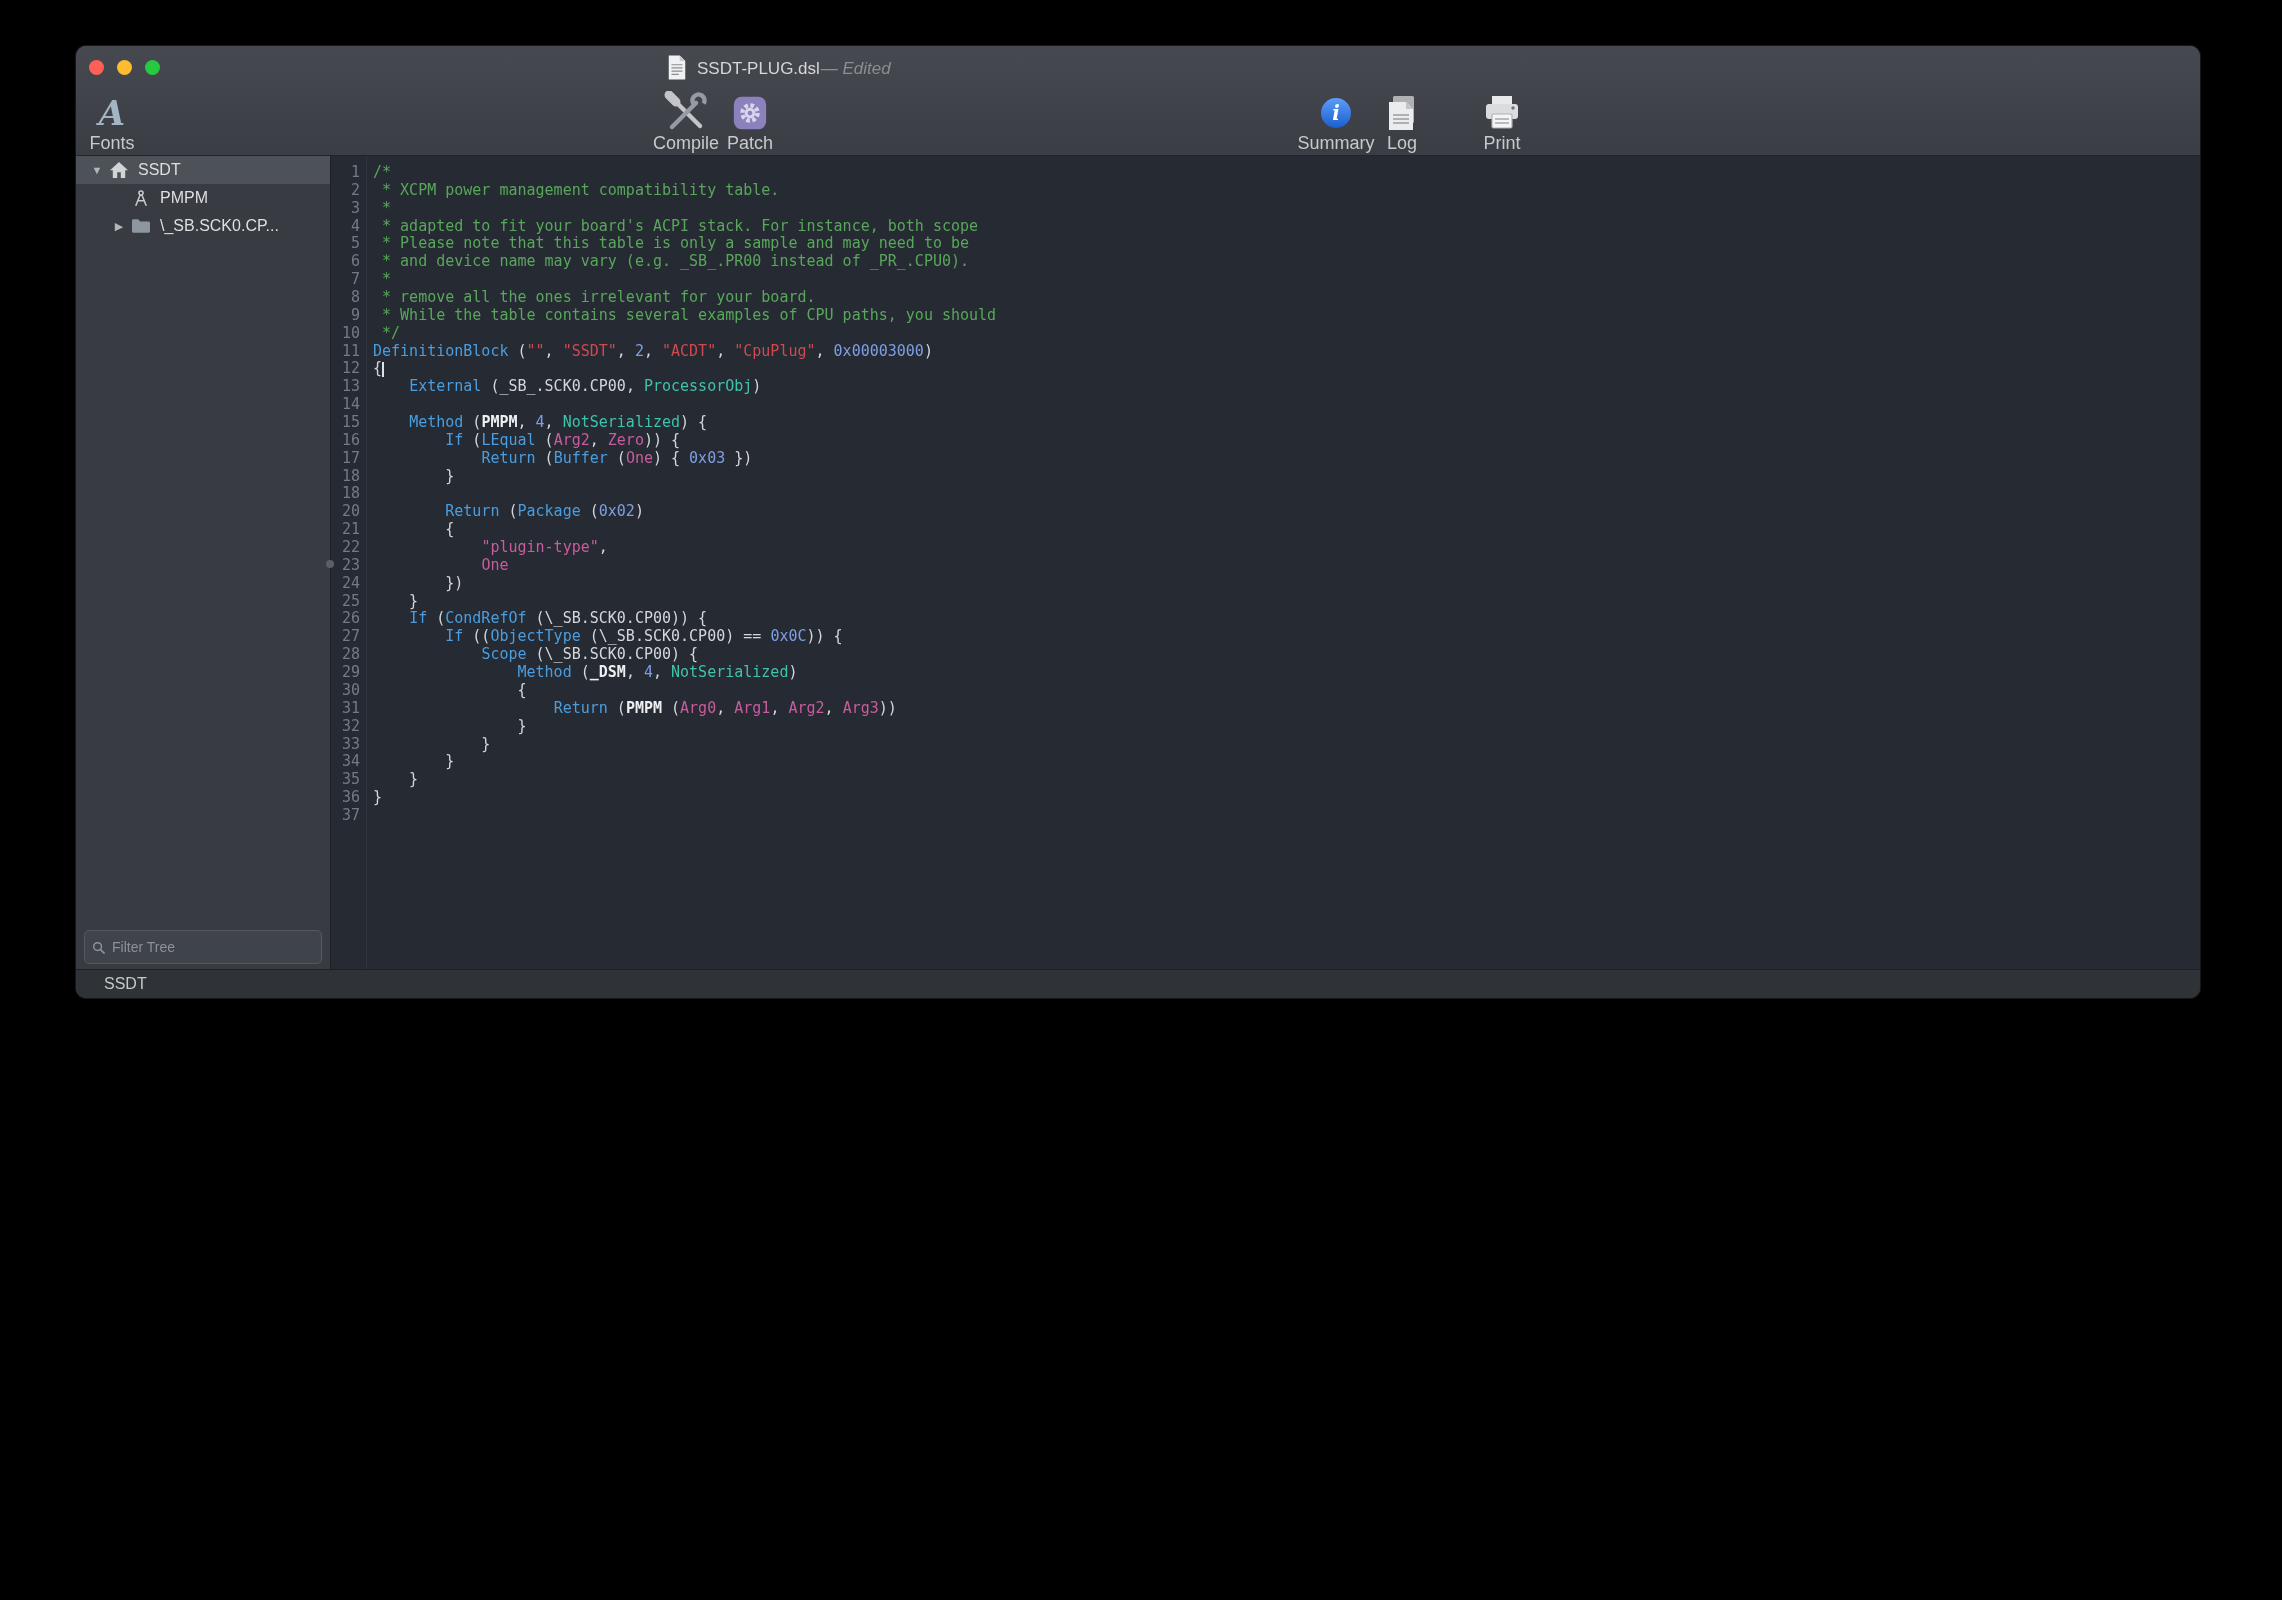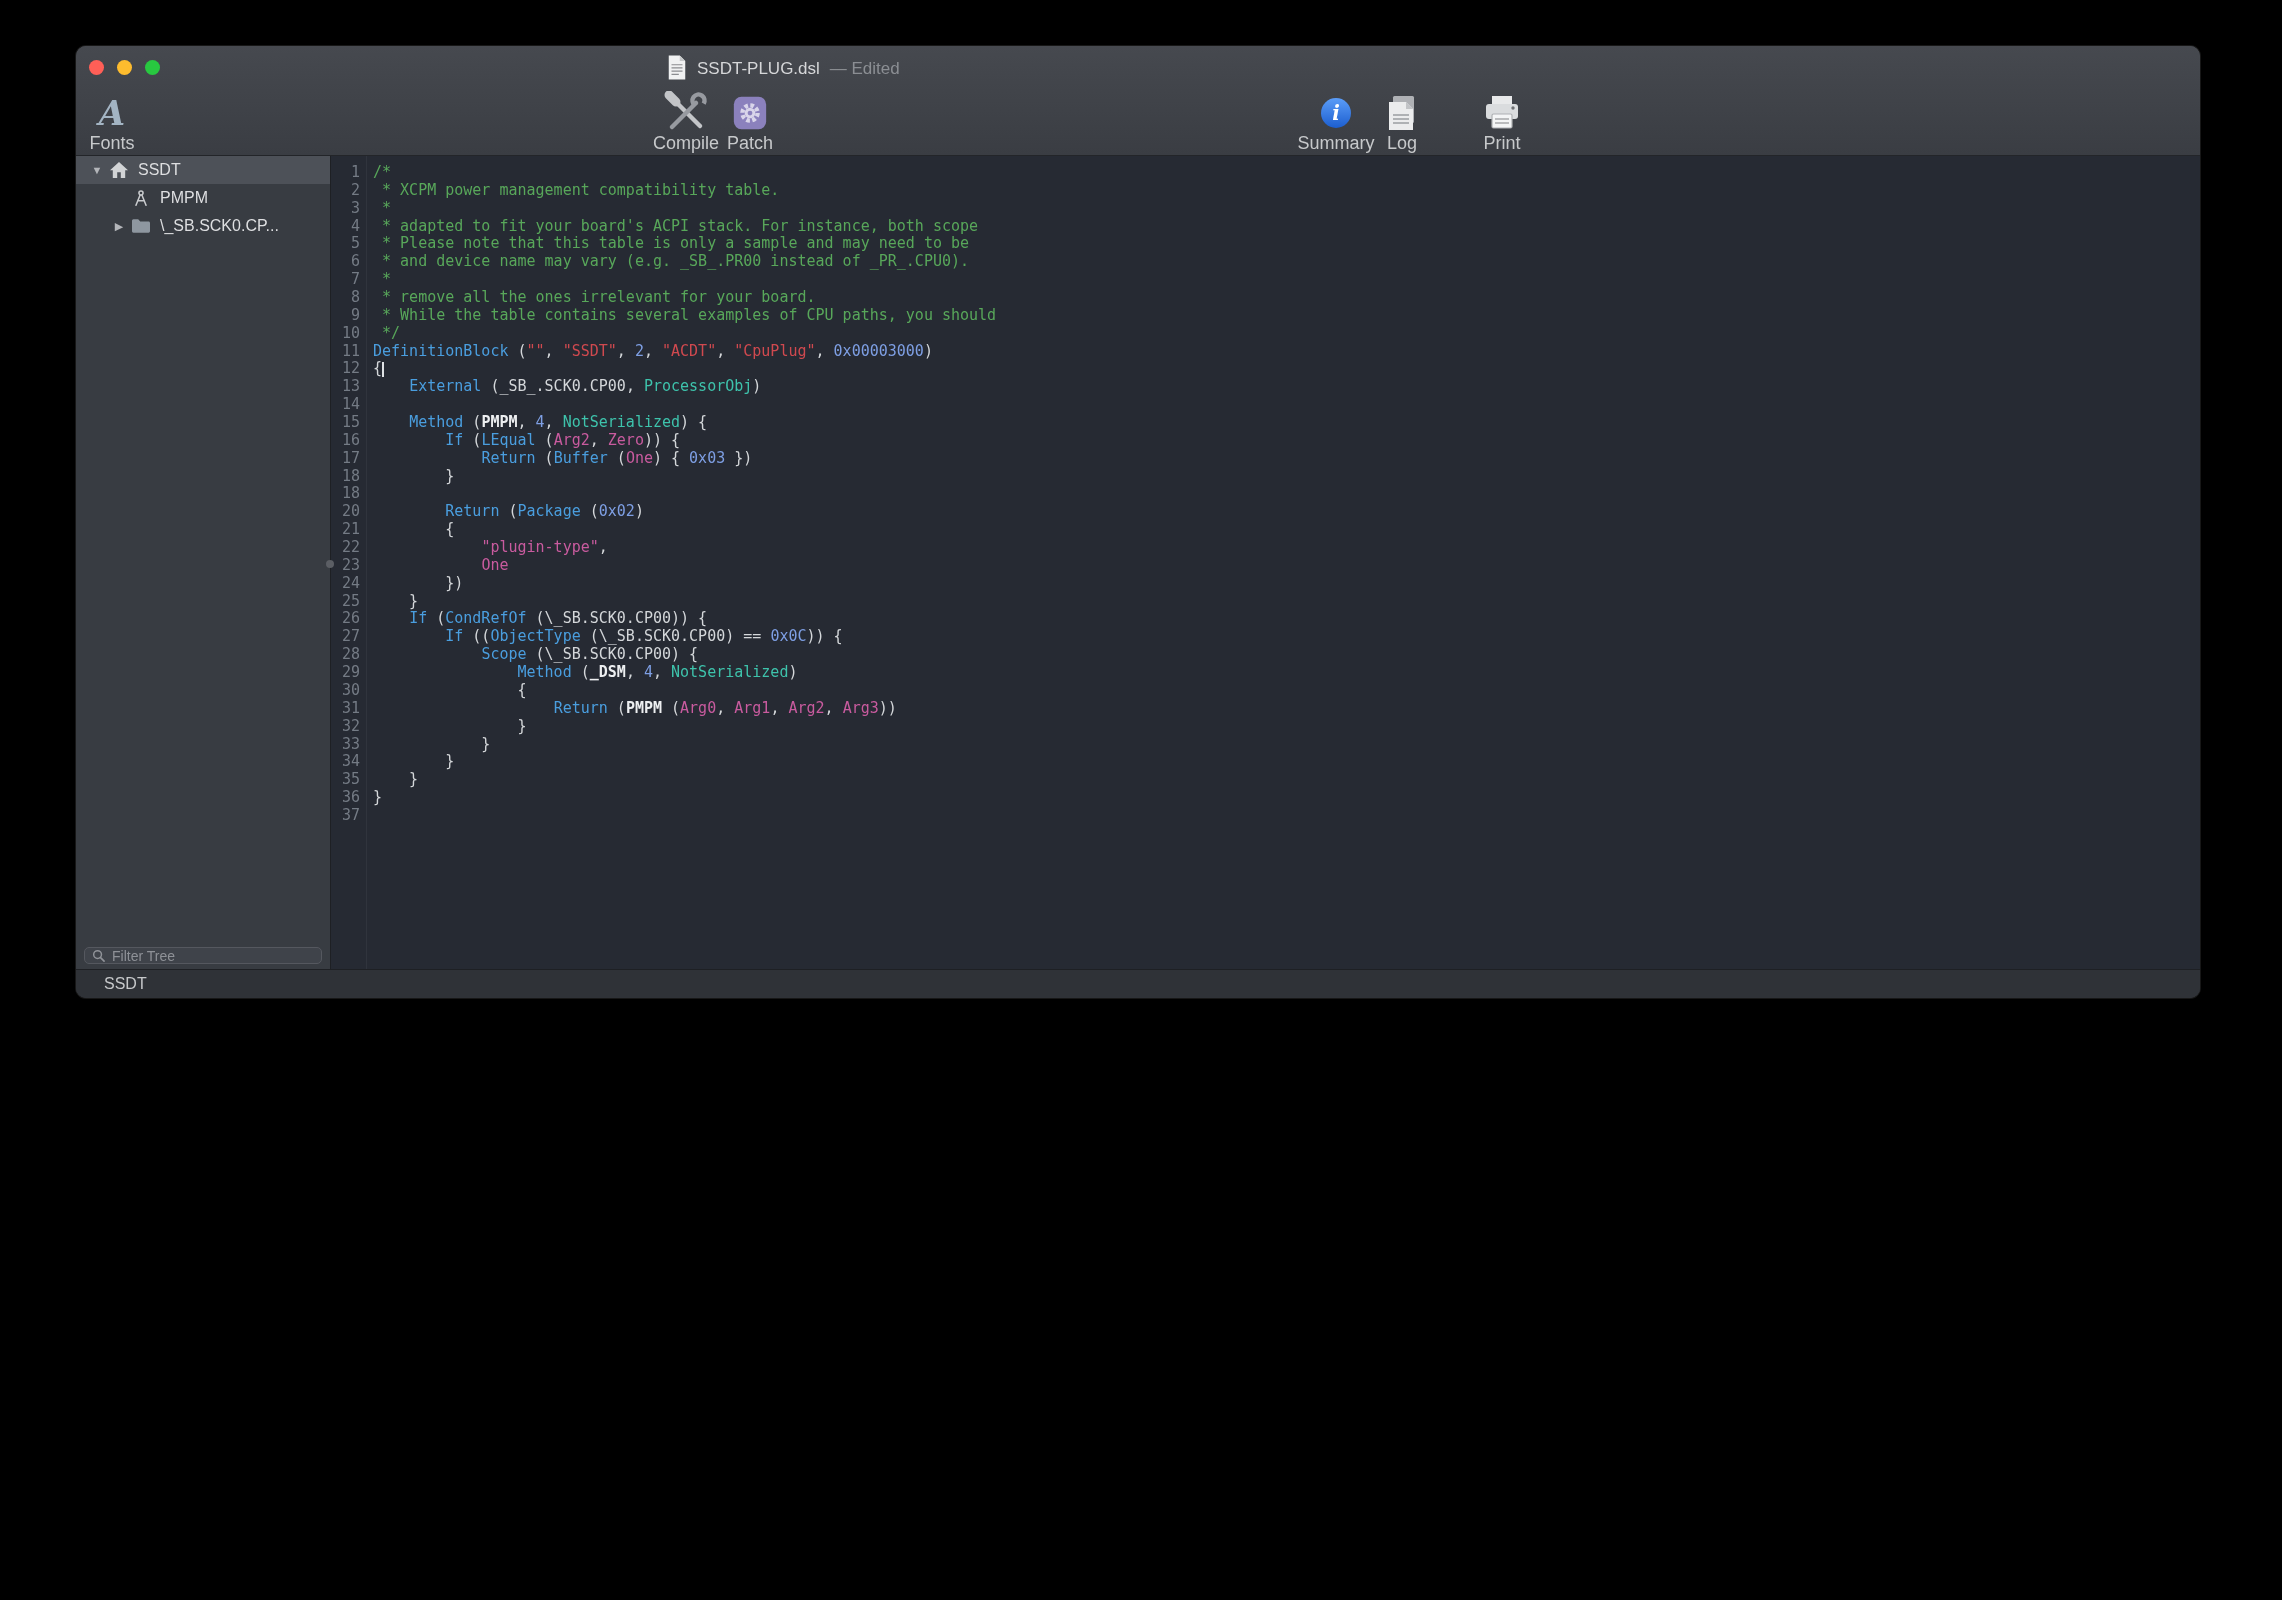--- a/index.html
+++ b/index.html
@@ -10,37 +10,37 @@
   
   .header{position:absolute;top:0;left:0;right:0;height:109px;
     background:linear-gradient(#46494F,#3A3D43);border-bottom:1px solid #232529;}
   .traffic{position:absolute;top:14px;left:13px;display:flex;gap:13px;}
   .light{width:15px;height:15px;border-radius:50%;}
   .light.close{background:#FF5F57;}
   .light.min{background:#FEBC2E;}
   .light.zoom{background:#28C840;}
   .title-group{position:absolute;left:590px;top:8px;height:30px;display:flex;align-items:center;gap:9px;}
   .wtitle{font-size:17px;color:#D6D7D9;white-space:nowrap;}
-  .wtitle .suffix{color:#8B8E93;margin-left:10px;}
+  .wtitle .suffix{color:#8B8E93;margin-left:1px;font-style:italic;}
   .toolbar{position:absolute;top:44px;left:0;right:0;height:65px;}
   .titem{position:absolute;display:flex;flex-direction:column;align-items:center;justify-content:flex-end;height:62px;cursor:default;}
   .titem .icz{height:44px;display:flex;align-items:center;justify-content:center;}
   .titem .tlabel{font-size:18px;line-height:17px;color:#C7C9CB;}
   .fonts-a{font-family:"DejaVu Serif",serif;font-style:italic;font-weight:bold;font-size:34px;color:#A3B4C3;line-height:34px;}
   .summary-circle{width:30px;height:30px;border-radius:50%;background:linear-gradient(#5B9DF8,#1C5ECF);
     display:flex;align-items:center;justify-content:center;}
   .summary-circle span{font-family:"DejaVu Serif",serif;font-style:italic;font-weight:bold;font-size:20px;color:#fff;}
   
   .content{position:absolute;top:110px;left:0;right:0;bottom:29px;display:flex;}
   .sidebar{width:254px;min-width:254px;position:relative;background:#383C42;border-right:1px solid #1E2024;}
   .tree-row{height:28px;display:flex;align-items:center;font-size:16px;color:#DEDFE1;white-space:nowrap;}
   .tree-row.selected{background:#4D5158;}
   .disclosure{width:22px;min-width:22px;text-align:center;font-size:11px;color:#B3B5B9;}
   .tree-icon{width:22px;min-width:22px;display:flex;align-items:center;justify-content:center;margin-right:8px;}
-  .filter{position:absolute;left:8px;right:8px;bottom:5px;height:17px;background:#3F434A;border:1px solid #55585F;
+  .filter{position:absolute;left:8px;right:8px;bottom:5px;height:34px;background:#3F434A;border:1px solid #55585F;
     border-radius:5px;display:flex;align-items:center;padding:0 7px;box-sizing:border-box;}
   .filter input{background:transparent;border:none;outline:none;color:#D8D9DB;font-size:14px;width:100%;
     font-family:"Liberation Sans",sans-serif;}
   .filter input::placeholder{color:#8E9197;}
   .splitter-dot{position:absolute;left:250px;top:404px;width:8px;height:8px;border-radius:50%;background:#5B5E64;z-index:5;}
   
   .editor{flex:1;background:var(--c-editor_bg,#262A33);display:flex;overflow:hidden;}
   .gutter{width:36px;min-width:36px;padding-top:8px;border-right:1px solid #30343D;text-align:right;box-sizing:border-box;}
   .ln{font-family:"DejaVu Sans Mono",monospace;font-size:15px;line-height:17.86px;color:var(--c-gutter,#747B85);padding-right:6px;}
   .codecol{padding-top:8px;padding-left:6px;flex:1;}

